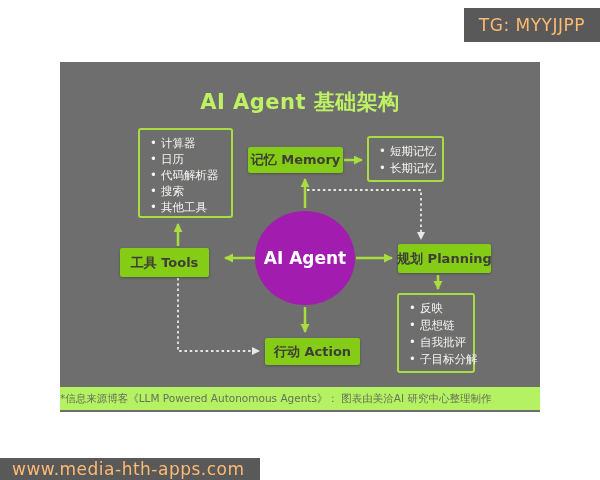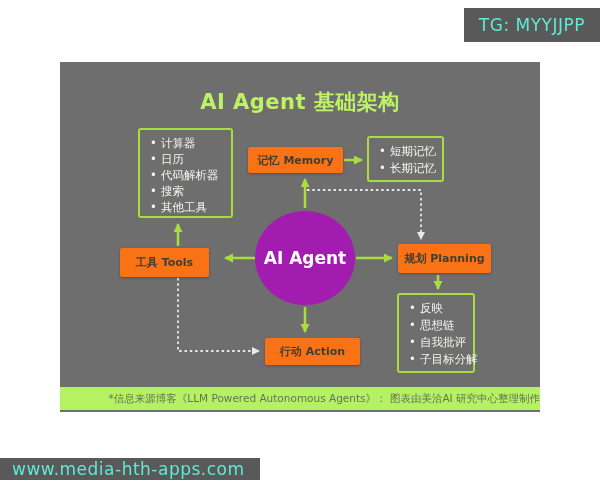--- a/index.html
+++ b/index.html
@@ -6,21 +6,21 @@
   html, body { width: 600px; height: 480px; }
   body {
     font-family: "DejaVu Sans", "Liberation Sans", sans-serif;
     background: #ffffff;
     position: relative;
     overflow: hidden;
   }
   .badge {
     position: absolute;
     background: #595959;
-    color: #5eead4;
+    color: #fdba74;
     font-size: 17px;
     display: flex;
     align-items: center;
     padding: 0 15px;
     letter-spacing: 0.5px;
   }
   .badge-tg { top: 8px; right: 0; height: 34px; }
   .badge-url { bottom: 0; left: 0; height: 22px; padding-left: 12px; }
 
   .panel {
@@ -61,23 +61,23 @@
     left: 2px;
     color: #f5f5f0;
   }
   .tools-list   { left: 78px;  top: 66px;  width: 95px; height: 90px; }
   .tools-list li{ line-height: 16px; }
   .memory-list  { left: 307px; top: 74px;  width: 77px; height: 46px; }
   .planning-list{ left: 337px; top: 231px; width: 78px; height: 80px; }
 
   .node {
     position: absolute;
-    background: #f97316;
+    background: #84cc16;
     color: #3e3e37;
-    font-size: 11px;
+    font-size: 13px;
     font-weight: bold;
     display: flex;
     align-items: center;
     justify-content: center;
     border-radius: 2px;
     box-shadow: 0 1px 3px rgba(0,0,0,0.28);
     white-space: nowrap;
   }
   .memory-node   { left: 188px; top: 85px;  width: 95px; height: 26px; }
   .tools-node    { left: 60px;  top: 186px; width: 89px; height: 29px; }
@@ -97,21 +97,21 @@
     font-size: 17px;
     font-weight: bold;
   }
   .footnote-bar {
     position: absolute;
     left: 0; right: 0; bottom: 2px;
     height: 23px;
     background: #b5f263;
     display: flex;
     align-items: center;
-    justify-content: flex-end;
+    justify-content: flex-start;
     color: #667257;
     font-size: 10.5px;
     white-space: nowrap;
   }
 </style>
 </head>
 <body>
 
 <div class="badge badge-tg">TG: MYYJJPP</div>
 

